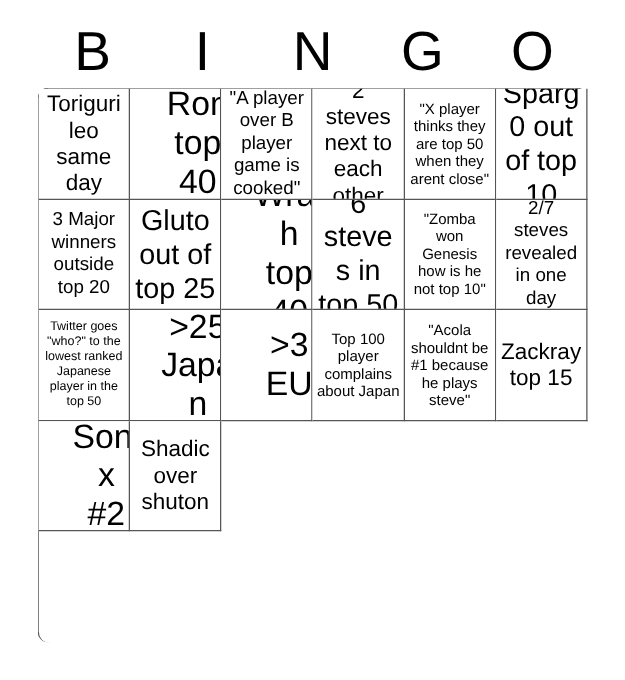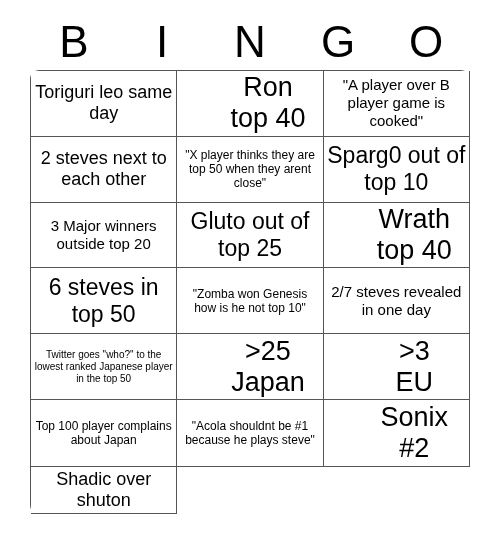--- a/index.html
+++ b/index.html
@@ -46,21 +46,21 @@
   }
 
   
   #bingo-grid {
     position: absolute;
     left: 30px;
     top: 70px;
     width: 440px;
     height: 444px;
     display: grid;
-    grid-template-columns: repeat(3, 1fr);
+    grid-template-columns: repeat(6, 1fr);
     grid-template-rows: repeat(5, 1fr);
     border-top: 1px solid #555555;
     border-left: 1px solid #555555;
     box-sizing: border-box;
     background: #ffffff;
     border-radius: 9px;
   }
 
   .bingo-cell {
     border-right: 1px solid #555555;
@@ -154,20 +154,24 @@
       <div class="bingo-cell sz-xl">
         <span class="cell-text">&gt;3
 EU</span>
       </div>
       <div class="bingo-cell sz-xs">
         <span class="cell-text">Top 100 player complains about Japan</span>
       </div>
       <div class="bingo-cell sz-xs">
         <span class="cell-text">"Acola shouldnt be #1 because he plays steve"</span>
       </div>
+      <div class="bingo-cell sz-md">
+        <span class="cell-text">Zackray
+top 15</span>
+      </div>
       <div class="bingo-cell sz-xl">
         <span class="cell-text">Sonix
 #2</span>
       </div>
       <div class="bingo-cell sz-md">
         <span class="cell-text">Shadic over shuton</span>
       </div>
     </div>
 
 </div>

